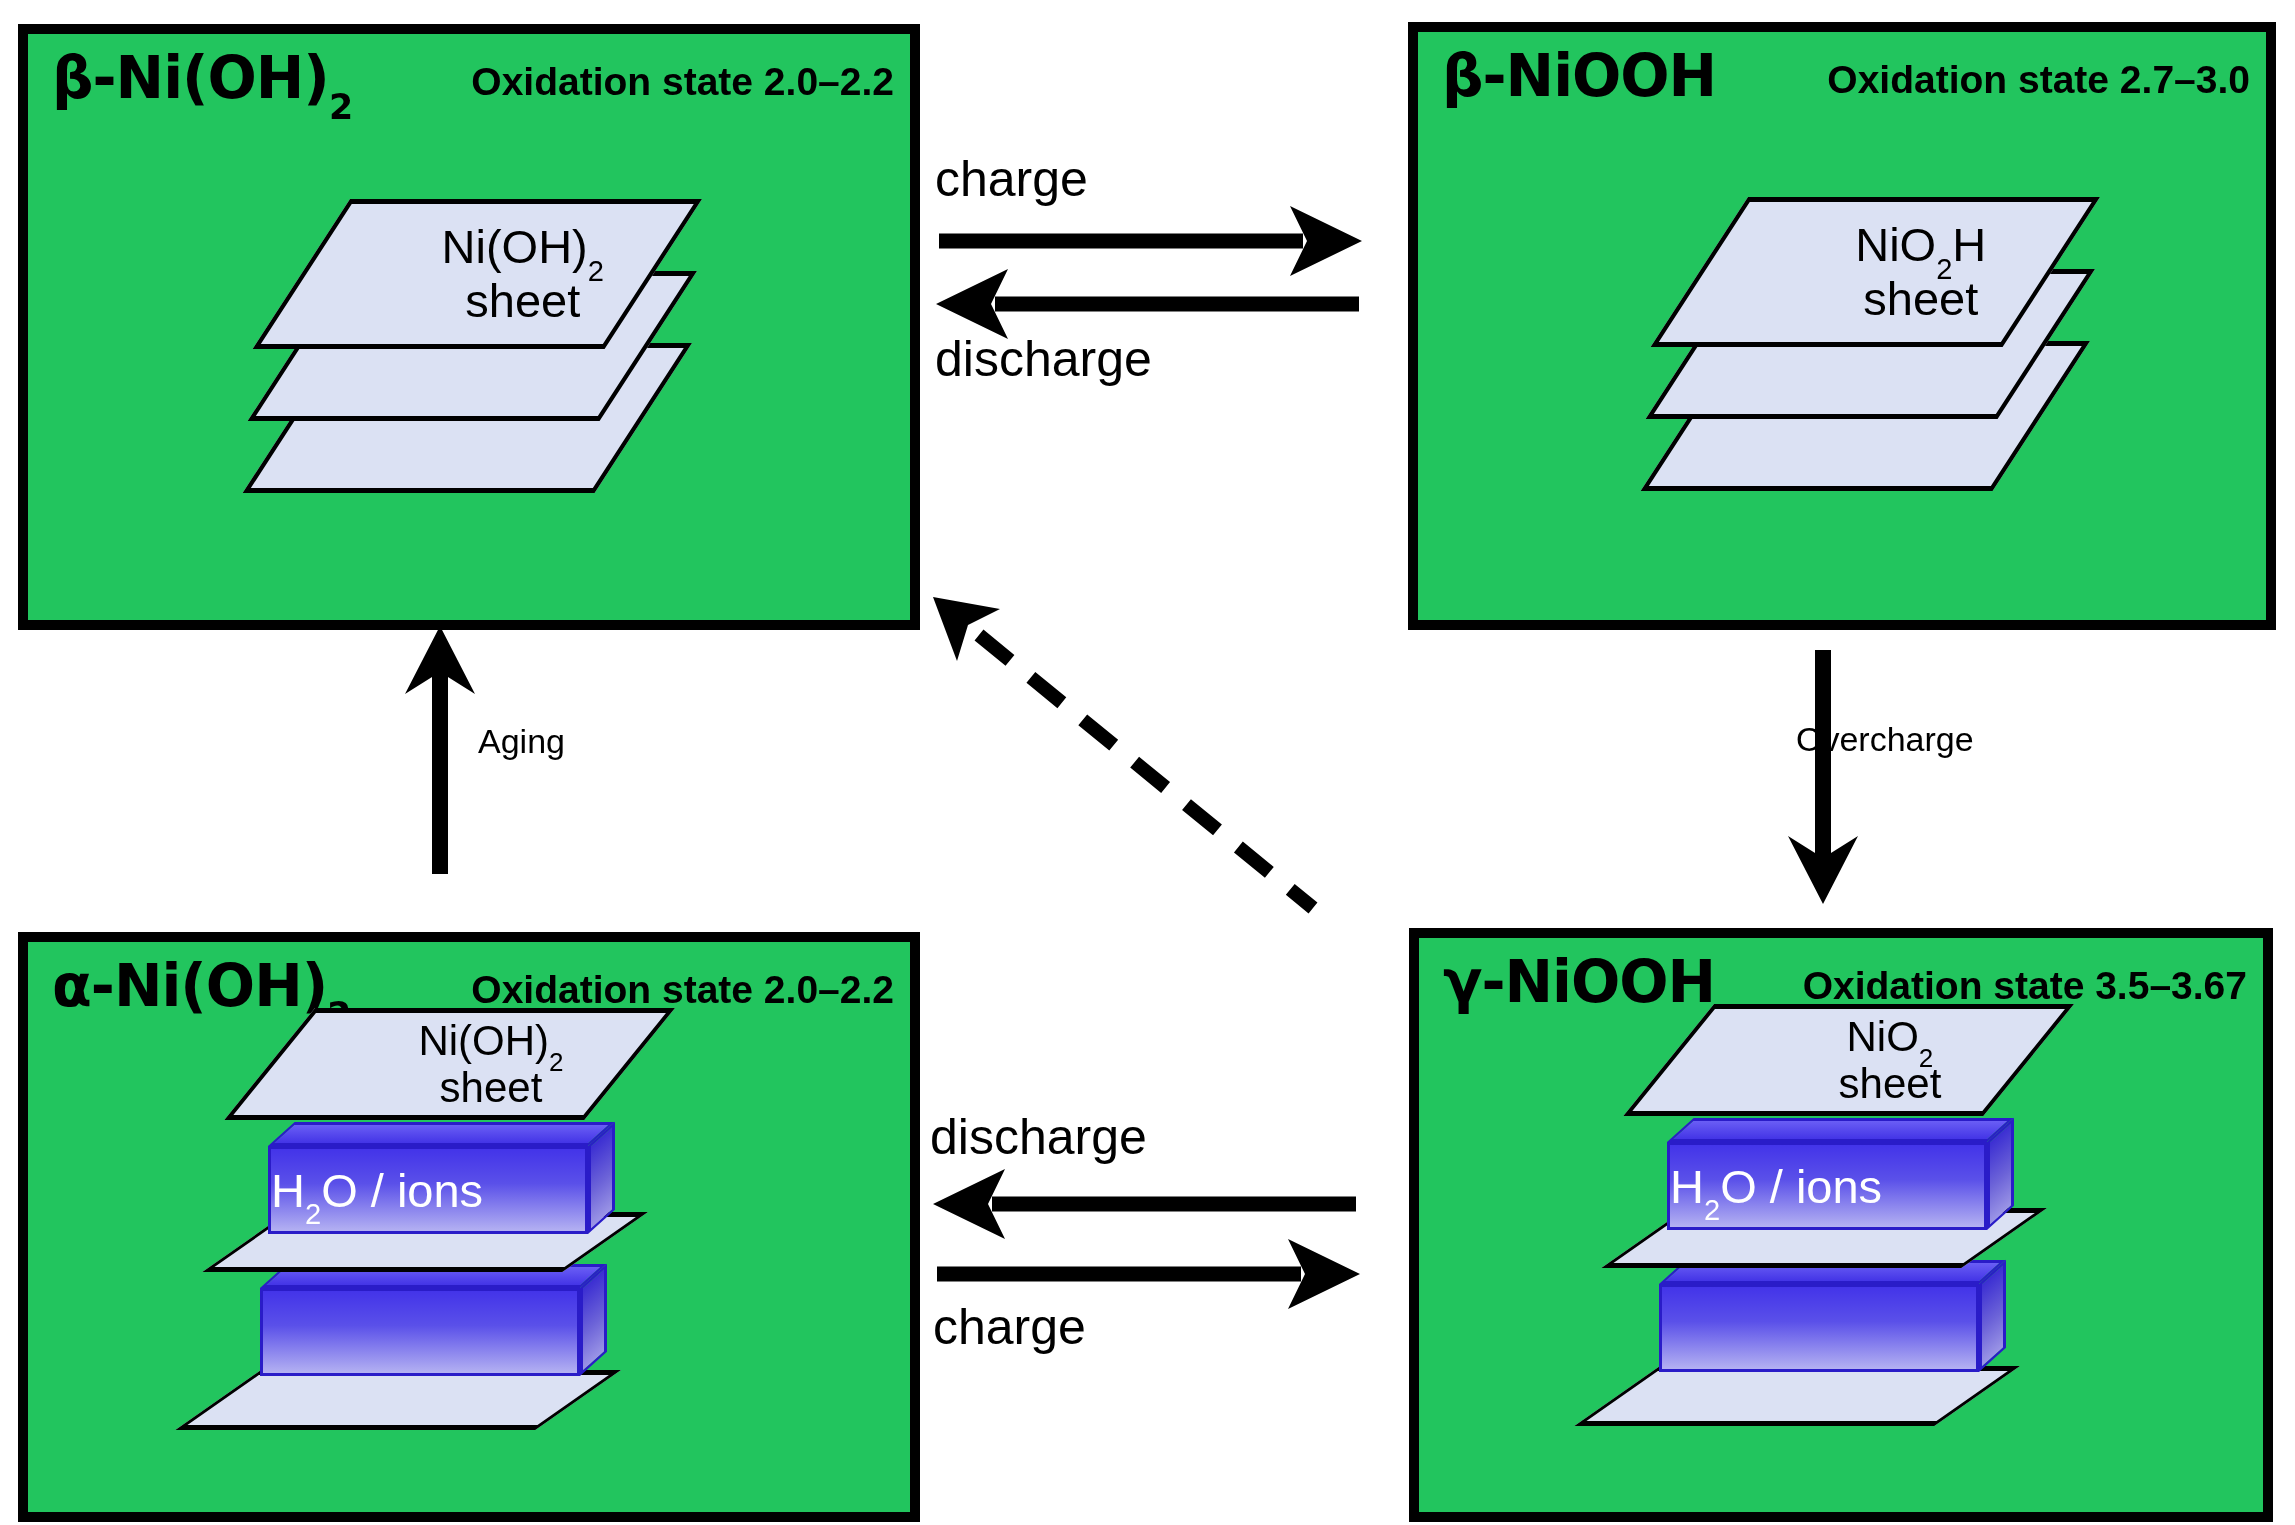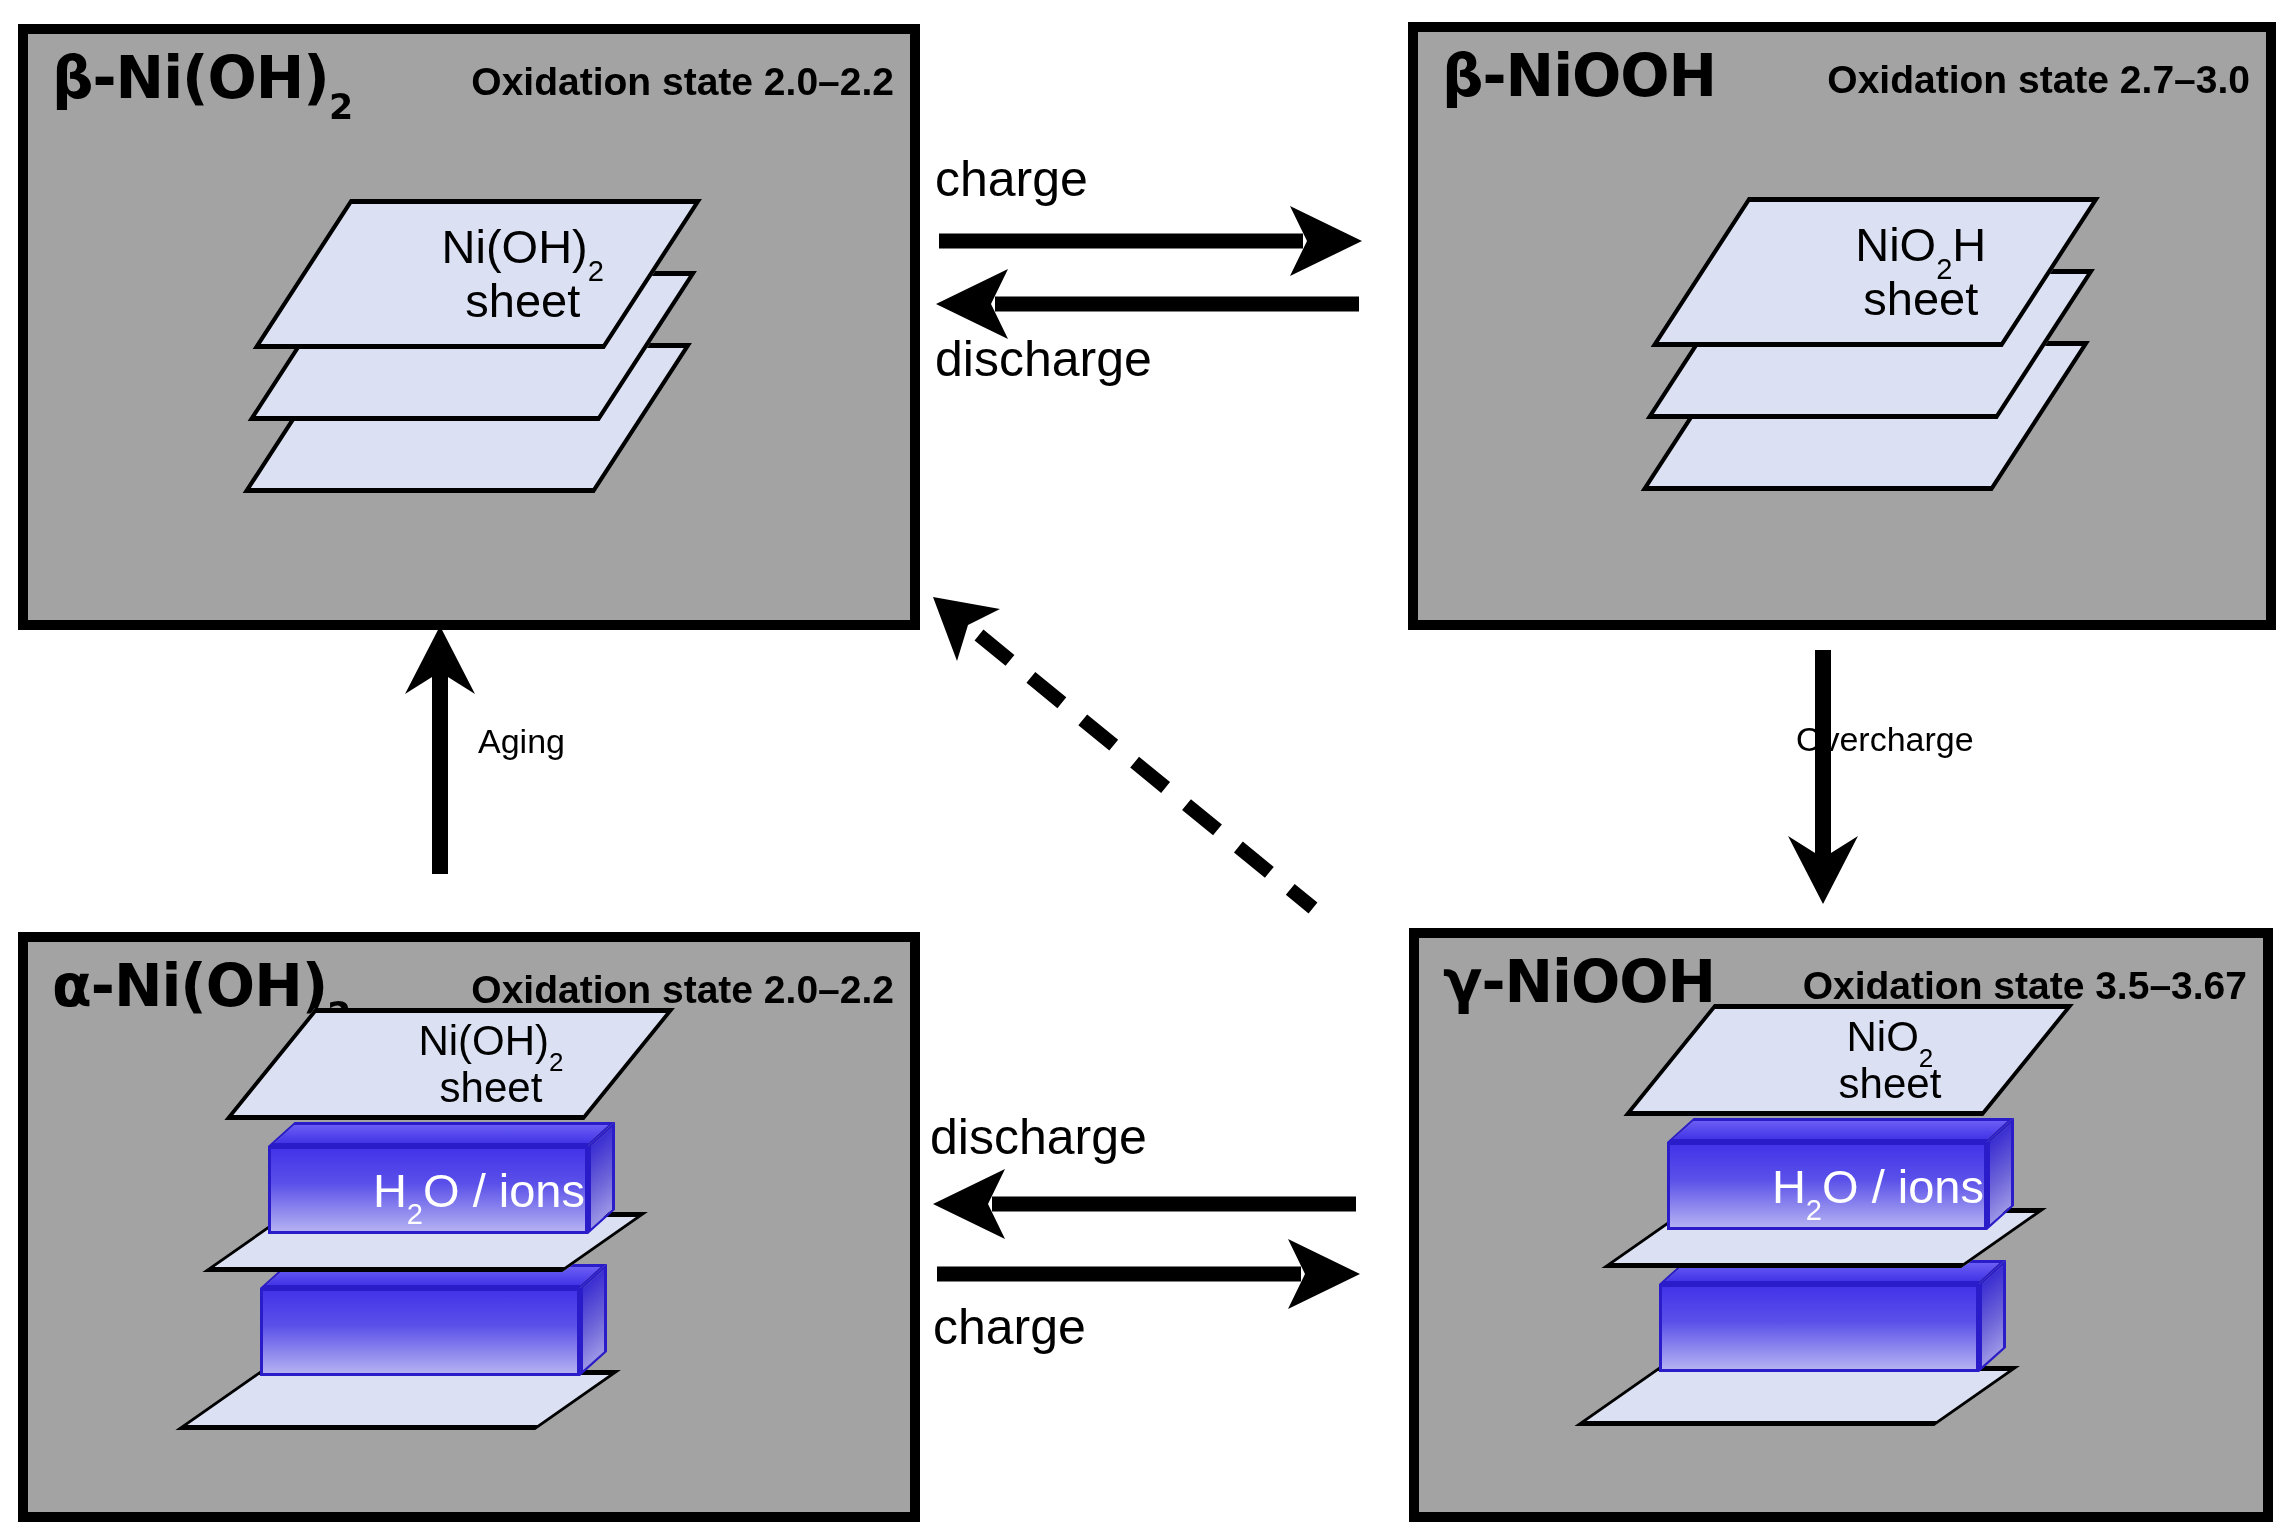--- a/index.html
+++ b/index.html
@@ -2,21 +2,21 @@
 <html style="--outline: #000000; --sheet-fill: #dbe1f3; --interlayer-border: #2a1cc8; --interlayer-front-top: #4334e9; --interlayer-front-bottom: #b4b1f2;"><head>
 <meta charset="utf-8">
 <style>
   html,body { margin:0; padding:0; background:#ffffff; }
   .canvas {
     position:relative; width:2295px; height:1525px; background:#ffffff;
     font-family:"Liberation Sans", sans-serif; color:#000; overflow:hidden;
   }
   .pbox {
     position:absolute; box-sizing:border-box; border:10px solid var(--outline,#000);
-    background:#a3a3a3;
+    background:#22c55e;
     padding-left:44px;
   }
   .box-title {
     position:absolute; left:24px; top:14px; margin:0;
     font-size:58px; font-weight:700; letter-spacing:-1px; line-height:1.05;
     font-family:"DejaVu Sans","Liberation Sans",sans-serif;
   }
   .box-title sub { font-size:0.60em; position:relative; top:0.25em; line-height:0; }
   .oxidation {
     position:absolute; right:16px; top:26px; font-size:39px; font-weight:700;
@@ -53,21 +53,21 @@
     border:3px solid var(--interlayer-border,#2a1cc8);
     background:linear-gradient(180deg,#3b2ed2 0%,#6c63d8 55%,#9b95e6 100%);
     transform:skewY(-42deg); transform-origin:top left;
   }
   .bb-front {
     position:absolute; left:0; box-sizing:border-box;
     border:3px solid var(--interlayer-border,#2a1cc8);
     background:linear-gradient(180deg,
       var(--interlayer-front-top,#4334e9) 0%, #5a50e9 42%,
       var(--interlayer-front-bottom,#b4b1f2) 100%);
-    display:flex; align-items:center; justify-content:flex-end;
+    display:flex; align-items:center; justify-content:flex-start;
   }
   .bb-label { color:#ffffff; font-size:47px; white-space:nowrap; }
   
   .arrow-svg { position:absolute; overflow:visible; }
   .arrow-label {
     position:absolute; font-size:50px; text-align:left; white-space:nowrap;
   }
   .side-label { position:absolute; font-size:34px; white-space:nowrap; }
 </style>
 </head>

